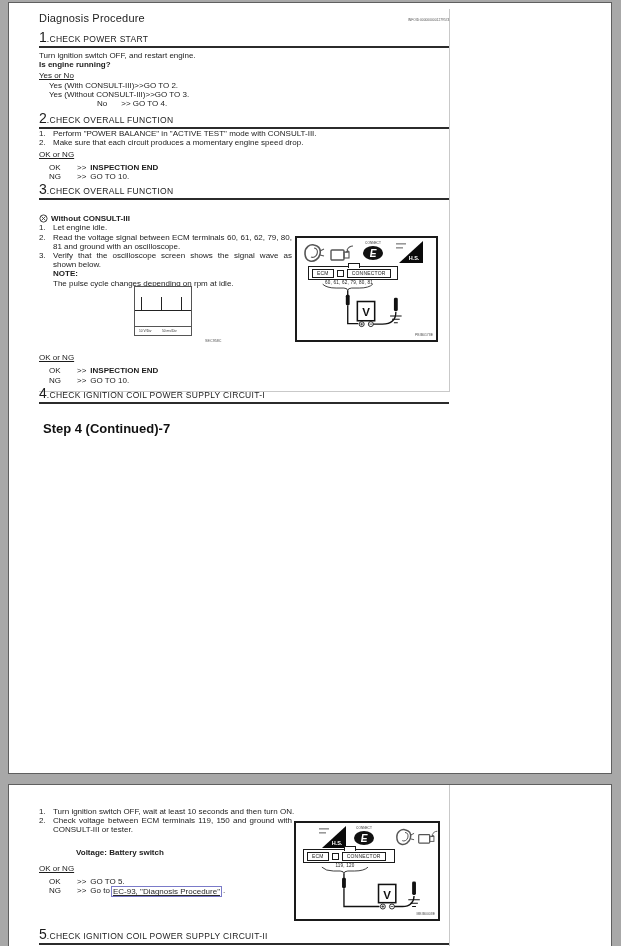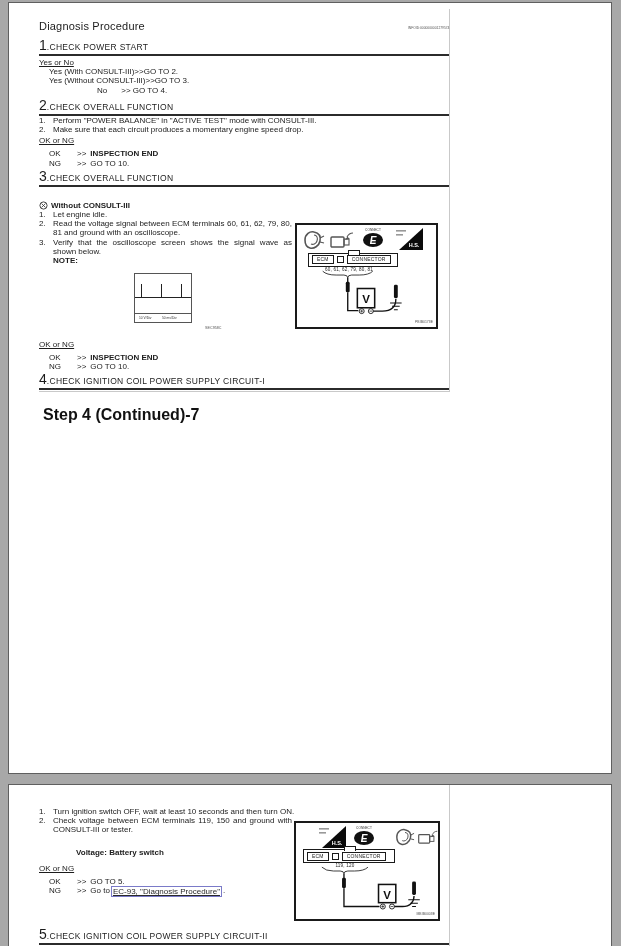--- a/index.html
+++ b/index.html
@@ -44,42 +44,44 @@
   .terms{position:absolute;font-size:4.6px;letter-spacing:0.2px;text-align:center;line-height:5px;}
   .figcode{position:absolute;right:3px;bottom:2px;font-size:6px;color:#555;transform:scale(0.58);transform-origin:right bottom;white-space:nowrap;}
   
   .scope{position:absolute;left:95px;top:72px;width:58px;height:50px;border:1px solid #555;background:#fff;
     background-image:radial-gradient(circle,#9a9a9a 0.5px,transparent 0.7px);background-size:4px 4px;box-sizing:border-box;}
   .scope .mid{position:absolute;left:0;right:0;top:23px;height:1.2px;background:#222;}
   .scope .spike{position:absolute;top:10px;width:1.2px;height:13px;background:#222;}
   .scope .bar{position:absolute;left:0;right:0;bottom:0;height:8px;border-top:1px solid #555;background:#fff;}
   .scope .bar span{position:absolute;top:0;font-size:6px;line-height:8px;transform:scale(0.55);transform-origin:left center;color:#333;white-space:nowrap;}
   .tinycode{position:absolute;font-size:6px;color:#555;transform:scale(0.62);transform-origin:left top;white-space:nowrap;}
-  .continued{margin-top:20px;font-size:16px;font-weight:bold;color:#111;padding-left:4px;}
+  .continued{margin-top:20px;font-size:13px;font-weight:bold;color:#111;padding-left:4px;}
   .voltage{padding-left:37px;font-weight:bold;margin-top:13px;}
   .linkbox{display:inline-block;border:1px solid #7a7ac8;padding:0 1px;margin:0 1px;text-decoration:underline;color:#2a2a2a;cursor:pointer;}
 </style>
 </head>
 <body>
 
 <div class="page" id="page1">
   <div class="frame-v" style="left:440px;top:6px;height:382px;"></div>
   <div class="frame-h" style="left:30px;top:388px;width:411px;"></div>
 
-  <div class="content" style="top:14px;">
+  <div class="content" style="top:6px;">
 
     <div class="title-row">
       <span class="doc-title">Diagnosis Procedure</span>
       <span class="infoid">INFOID:0000000001279574</span>
     </div>
 
     <div class="step-h mt7">
       <span class="step-num">1</span>
       <span class="step-title">.CHECK POWER START</span>
     </div>
+    <div class="ln mt3">Turn ignition switch OFF, and restart engine.</div>
+    <div class="ln b">Is engine running?</div>
     <div class="ln ul">Yes or No</div>
     <div class="ln branch">Yes (With CONSULT-III)&gt;&gt;GO TO 2.</div>
     <div class="ln branch">Yes (Without CONSULT-III)&gt;&gt;GO TO 3.</div>
     <div class="ln branch">
       <span class="col-label">No</span>
       <span>&gt;&gt; GO TO 4.</span>
     </div>
 
     <div class="step-h mt3">
       <span class="step-num">2</span>
@@ -124,20 +126,21 @@
       </div>
       <div class="li narrow">
         <span class="n">2.</span>
         <span class="t just">Read the voltage signal between ECM terminals 60, 61, 62, 79, 80, 81 and ground with an oscilloscope.</span>
       </div>
       <div class="li narrow">
         <span class="n">3.</span>
         <span class="t just">Verify that the oscilloscope screen shows the signal wave as shown below.</span>
       </div>
       <div class="ln b" style="padding-left:14px;">NOTE:</div>
+      <div class="ln" style="padding-left:14px;">The pulse cycle changes depending on rpm at idle.</div>
 
       <div class="scope">
         <div class="mid"></div>
         <div class="spike" style="left:6px;"></div>
         <div class="spike" style="left:26px;"></div>
         <div class="spike" style="left:46px;"></div>
         <div class="bar">
           <span style="left:4px;">10 V/Div</span>
           <span style="left:27px;">50 ms/Div</span>
         </div>

